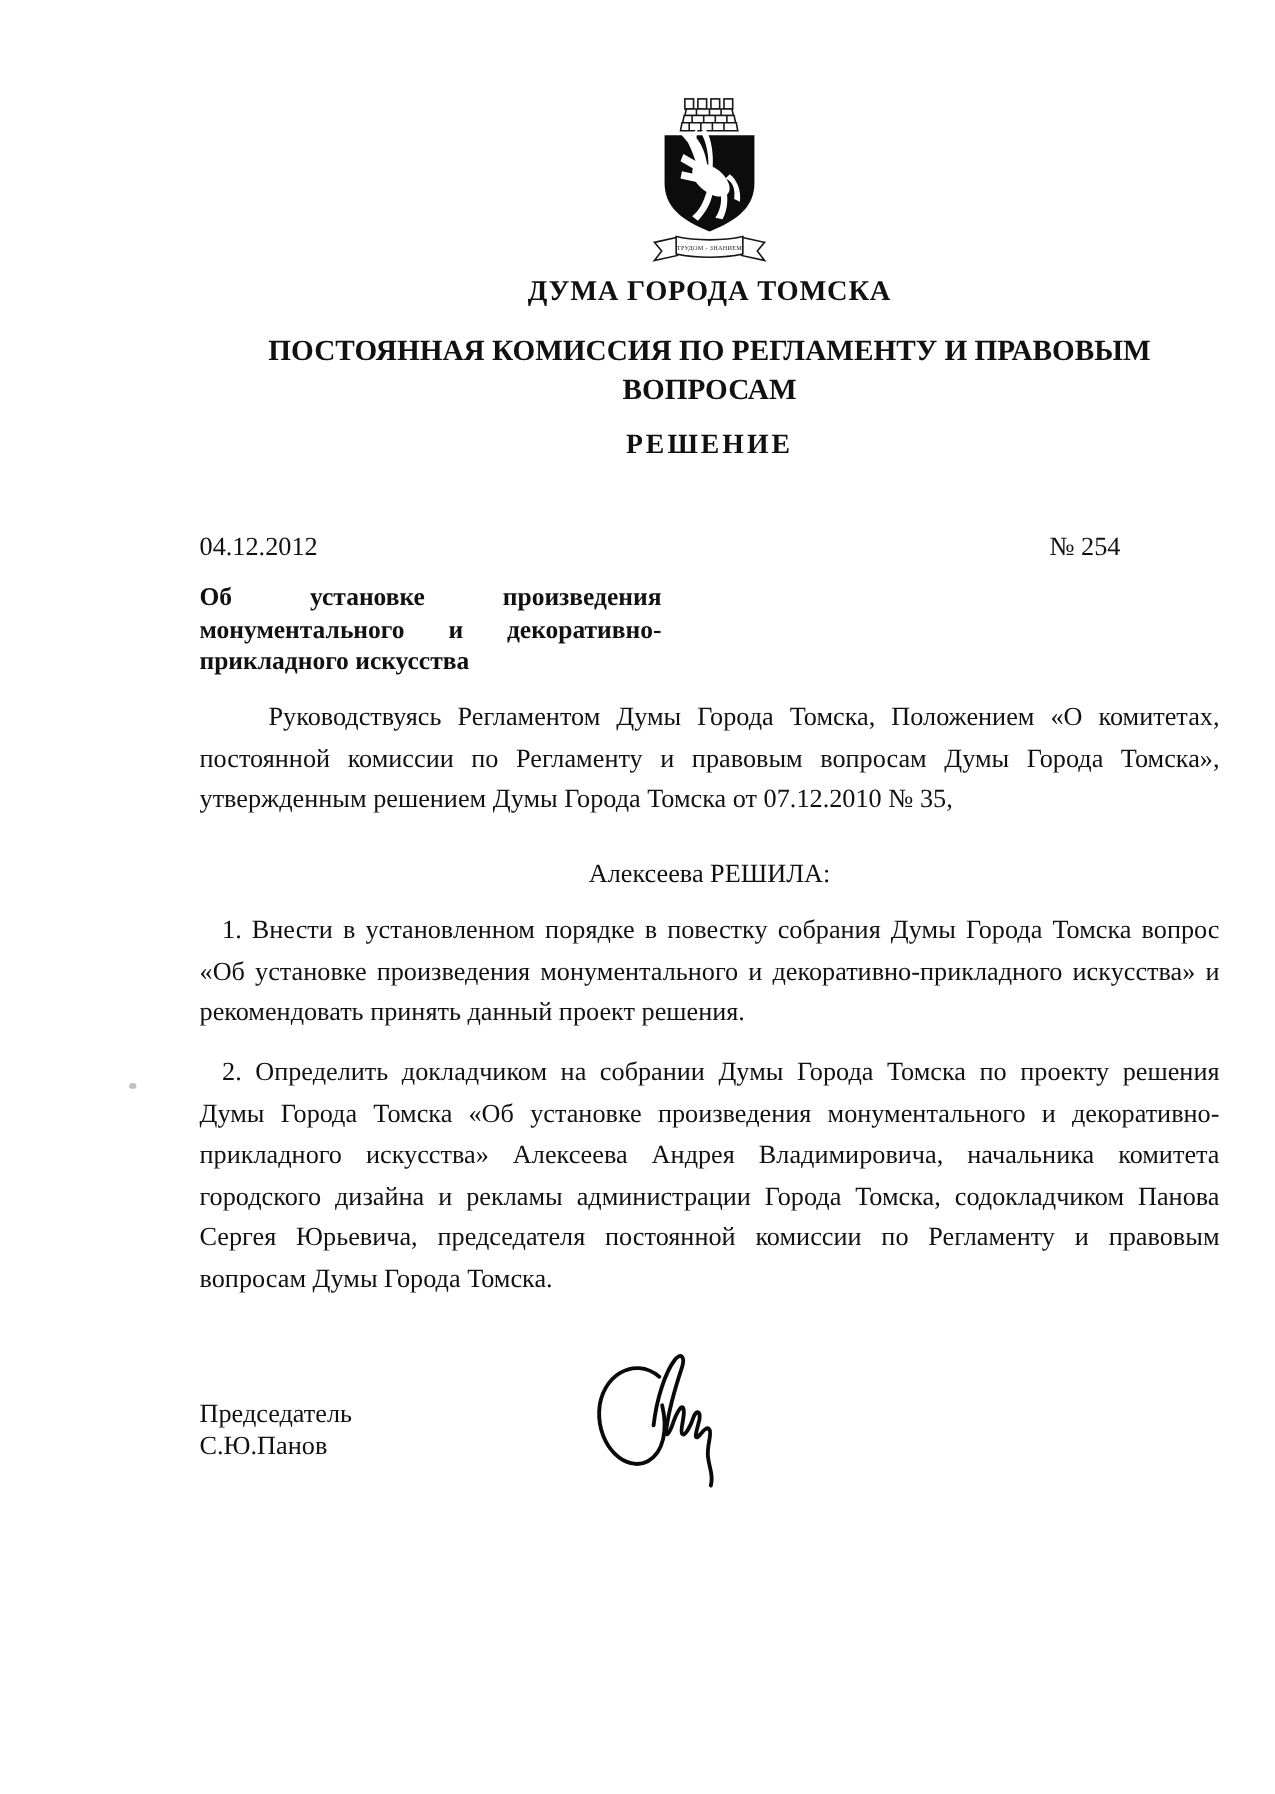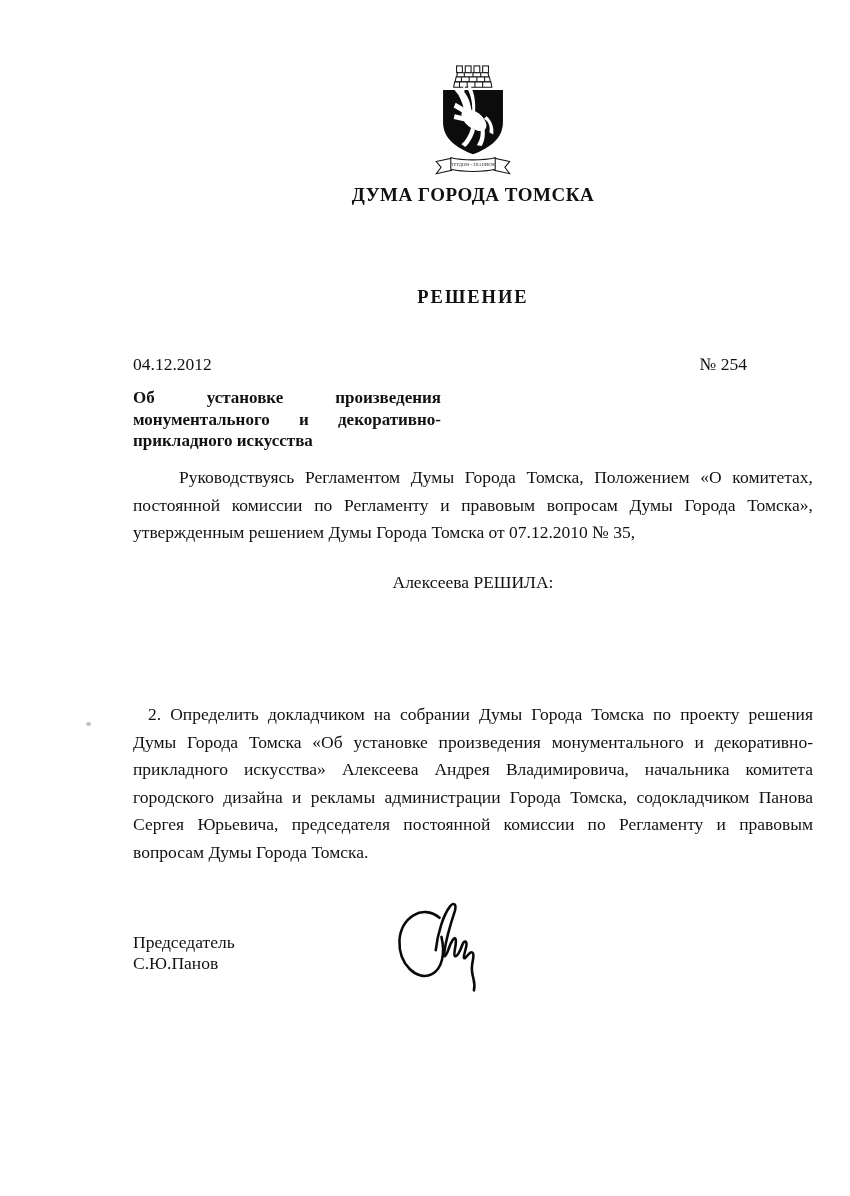--- a/index.html
+++ b/index.html
@@ -102,33 +102,35 @@
       <g stroke="#161616" fill="#ffffff" stroke-width="1.1">
         <path d="M12,101 L28,97.5 L28,110 L12,113.5 L17,107 Z"></path>
         <path d="M88,101 L72,97.5 L72,110 L88,113.5 L83,107 Z"></path>
         <path d="M27,97 C40,100 60,100 73,97 L73,109 C60,112 40,112 27,109 Z"></path>
       </g>
       <text x="50" y="106" text-anchor="middle" font-size="4.3" letter-spacing="0.2" fill="#161616" font-family="Liberation Serif, serif">ТРУДОМ - ЗНАНИЕМ</text>
     </svg>
   </div>
 
   <div class="abs centered org-name">ДУМА ГОРОДА ТОМСКА</div>
+  <div class="abs centered commission">ПОСТОЯННАЯ КОМИССИЯ ПО РЕГЛАМЕНТУ И ПРАВОВЫМ ВОПРОСАМ</div>
   <div class="abs centered doc-type">РЕШЕНИЕ</div>
 
   <div class="abs meta-row">
     <span class="doc-date">04.12.2012</span>
     <span class="doc-number">№ 254</span>
   </div>
 
   <div class="abs subject">Об установке произведения монументального и декоративно-прикладного искусства</div>
 
   <p class="abs preamble">Руководствуясь Регламентом Думы Города Томска, Положением «О комитетах, постоянной комиссии по Регламенту и правовым вопросам Думы Города Томска», утвержденным решением Думы Города Томска от 07.12.2010 № 35,</p>
 
   <div class="abs centered resolved">Алексеева РЕШИЛА:</div>
 
+  <p class="abs item item-1">1. Внести в установленном порядке в повестку собрания Думы Города Томска вопрос «Об установке произведения монументального и декоративно-прикладного искусства» и рекомендовать принять данный проект решения.</p>
   <p class="abs item item-2">2. Определить докладчиком на собрании Думы Города Томска по проекту решения Думы Города Томска «Об установке произведения монументального и декоративно-прикладного искусства» Алексеева Андрея Владимировича, начальника комитета городского дизайна и рекламы администрации Города Томска, содокладчиком Панова Сергея Юрьевича, председателя постоянной комиссии по Регламенту и правовым вопросам Думы Города Томска.</p>
 
   <div class="abs sign-row">
     <span class="signer-position">Председатель</span>
     <span class="signer-name">С.Ю.Панов</span>
   </div>
 
   <svg class="signature-svg" width="105" height="104" viewBox="0 0 110 105">
     <g stroke="#0a0a0a" stroke-width="2.7" fill="none" stroke-linecap="round" stroke-linejoin="round">
       <path d="M54,24 C36,9 13,24 12,48 C11,73 31,91 46,83 C57,77 60,61 56,44"></path>

